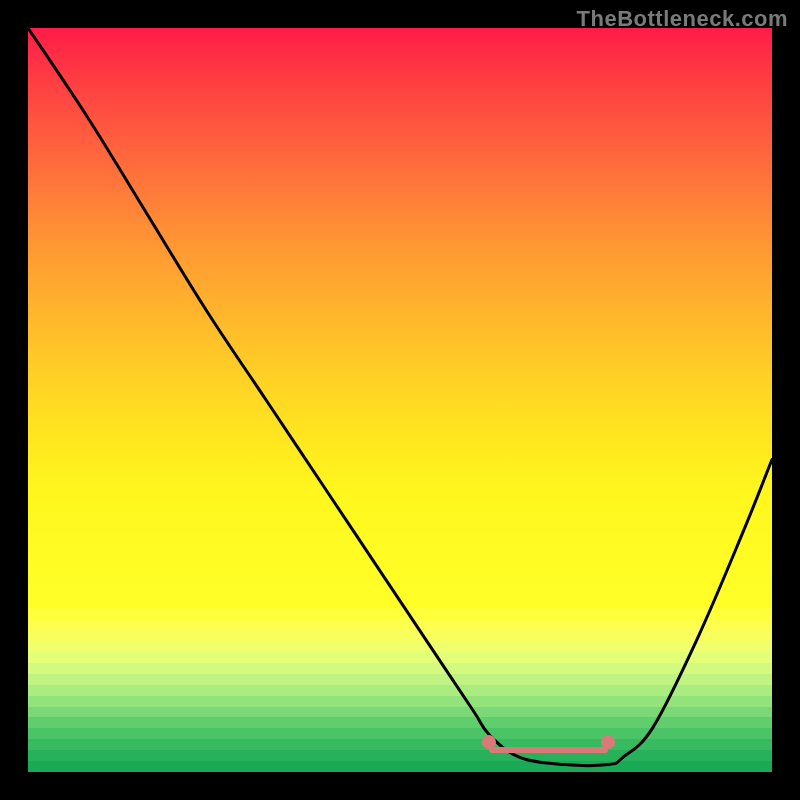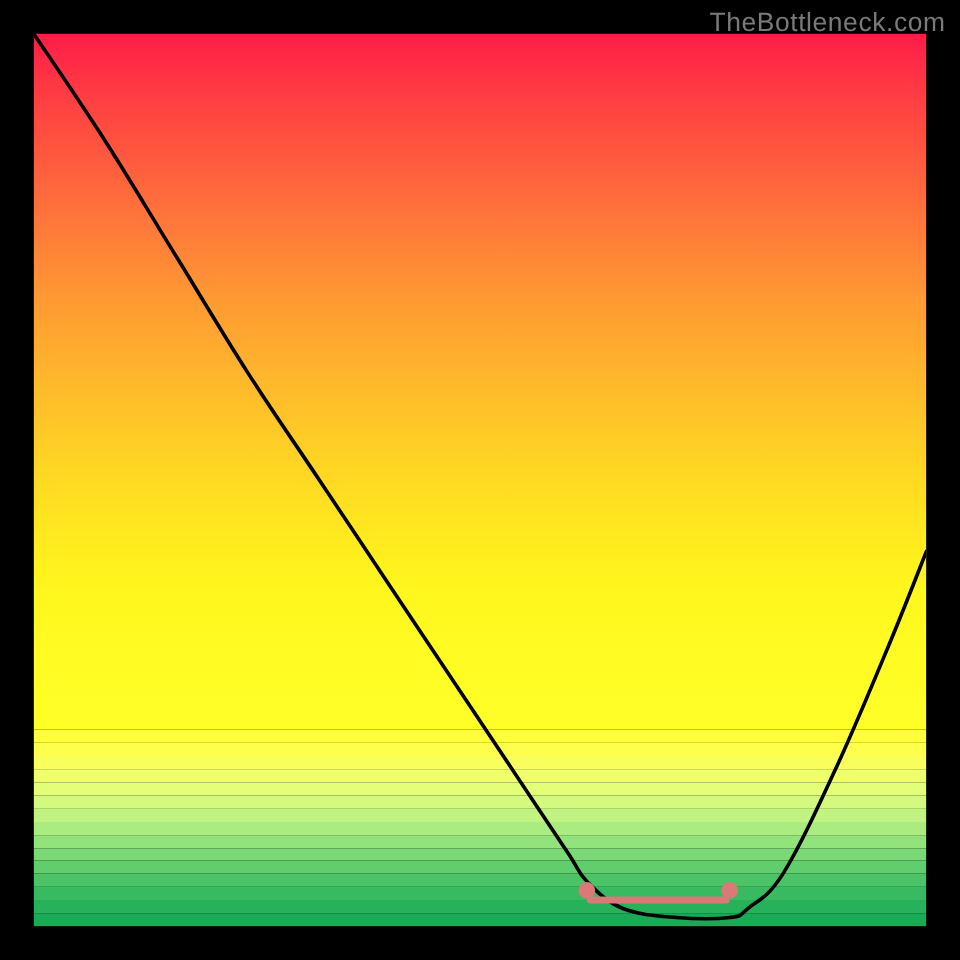--- a/index.html
+++ b/index.html
@@ -1,17 +1,17 @@
 <!DOCTYPE html>
 <html><head>
 <meta charset="utf-8">
 <style>
   * { margin: 0; padding: 0; box-sizing: border-box; }
   body { width: 800px; height: 800px; background: #000; position: relative; font-family: Arial, sans-serif; }
-  .watermark { position: absolute; top: 6px; right: 12px; color: #7a7a7a; font-size: 22px; font-weight: 400; letter-spacing: 0.5px; z-index: 10; }
+  .watermark { position: absolute; top: 6px; right: 12px; color: #7a7a7a; font-size: 22px; font-weight: 700; letter-spacing: 0.5px; z-index: 10; }
   .plot-area { position: absolute; left: 28px; top: 28px; width: 744px; height: 744px; overflow: hidden; }
   .gradient { position: absolute; inset: 0; }
   .grad-top { position: absolute; left: 0; top: 0; right: 0; height: 78%; background: linear-gradient(to bottom,
       #ff1c48 0%,
       #ff3a43 8%,
       #ff5a3f 18%,
       #ff7a3a 28%,
       #ff9933 38%,
       #ffb82c 50%,
       #ffd524 62%,

